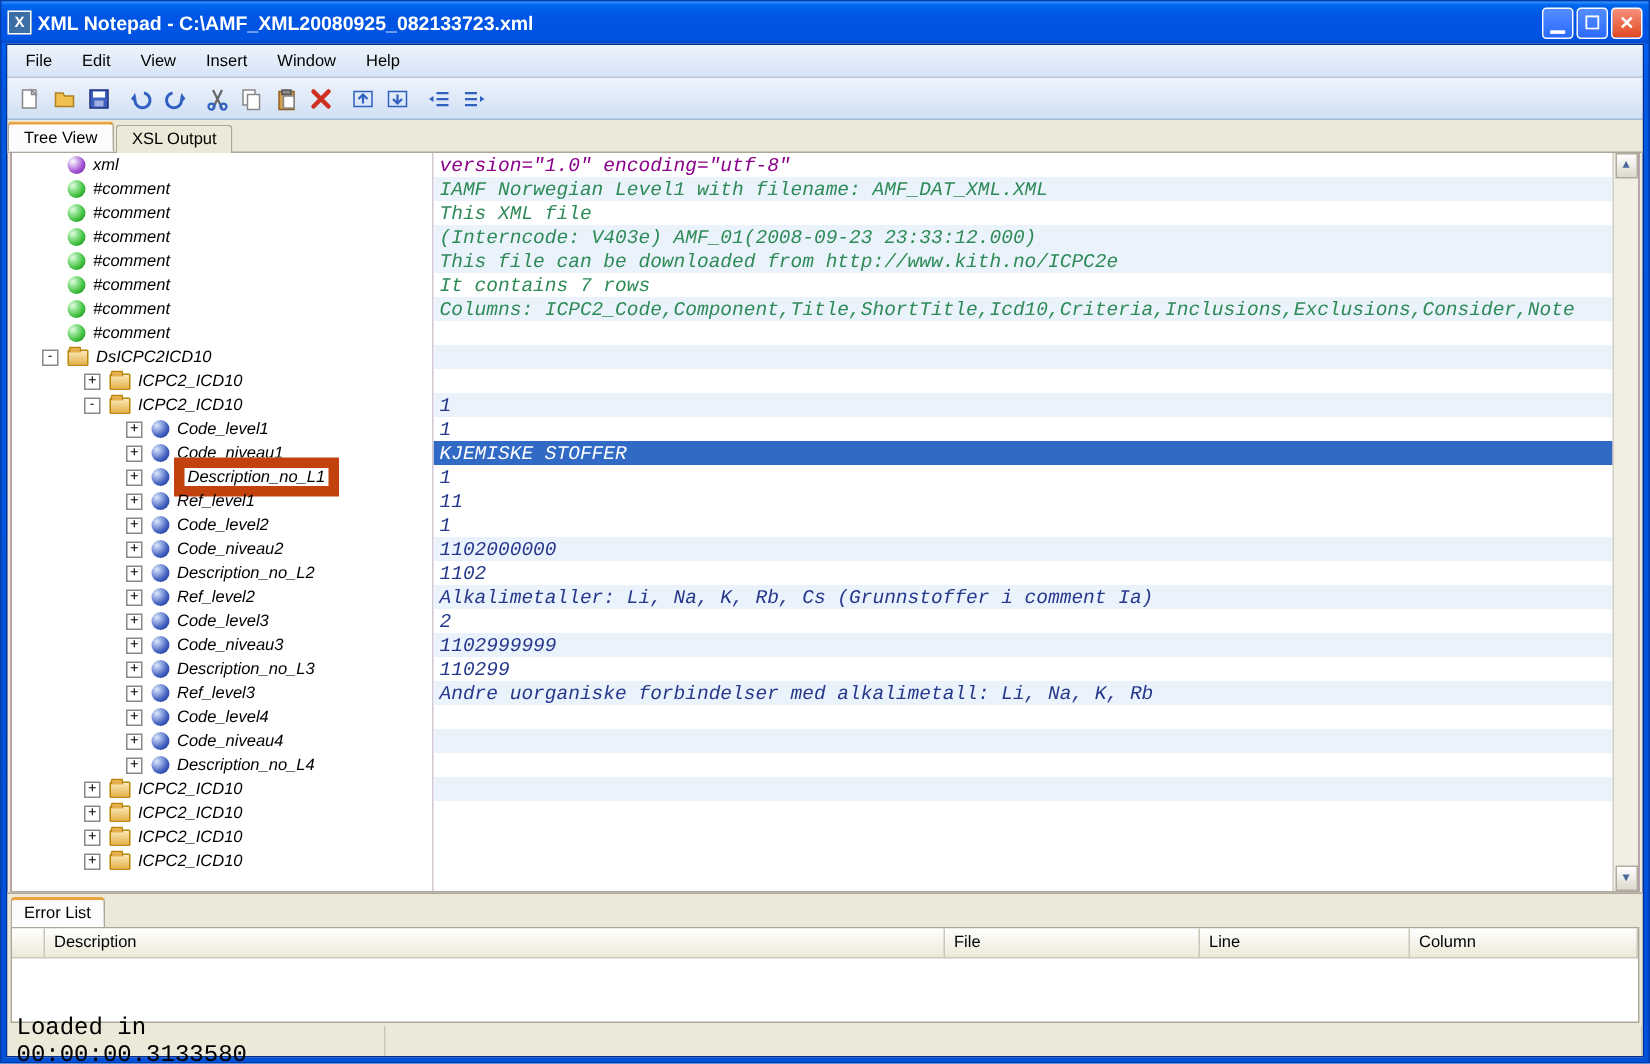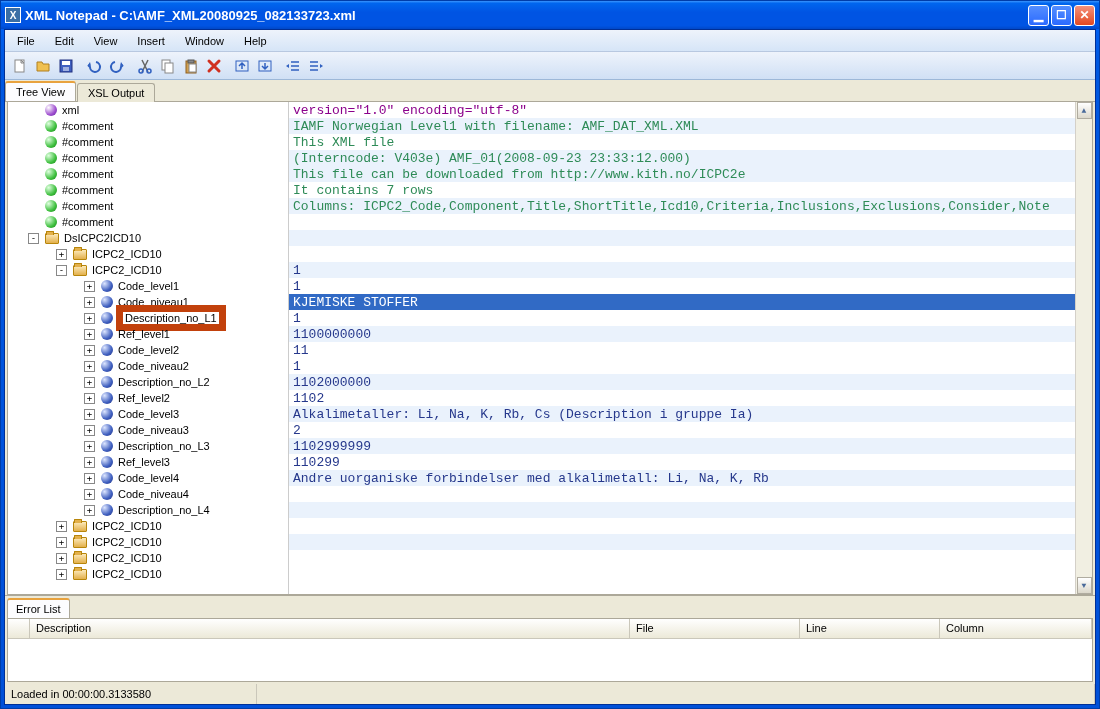--- a/index.html
+++ b/index.html
@@ -117,20 +117,21 @@
   z-index: 2;
 }
 .main-area {
   flex: 1;
   display: flex;
   background: #d946ef;
   border: 1px solid #aca899;
   border-top: none;
   margin: 0 2px;
   overflow: hidden;
+  font-style: italic;
 }
 .tree-pane {
   width: 281px;
   background: #fff;
   overflow: hidden;
   border-right: 1px solid #ccc;
   font-family: Tahoma, sans-serif;
   font-size: 11px;
   color: #000;
 }
@@ -271,21 +272,22 @@
 .error-header .col {
   border-right: 1px solid #cac7ba;
   padding: 3px 6px;
   font-size: 11px;
 }
 .statusbar {
   height: 20px;
   background: #ece9d8;
   display: flex;
   align-items: flex-start;
-  font-size: 11px;
+  font-size: 16px;
+  font-family: Liberation Mono, monospace;
 }
 .status-cell {
   padding: 2px 6px;
   border-right: 1px solid #cac7ba;
   height: 100%;
   display: flex;
   align-items: center;
 }
 </style>
 </head>
@@ -690,37 +692,34 @@
           </div>
           <div class="value-row">
             <span class="txt-navy">1</span>
           </div>
           <div class="value-row selected">
             <span class="">KJEMISKE STOFFER</span>
           </div>
           <div class="value-row">
             <span class="txt-navy">1</span>
           </div>
-          <div class="value-row alt">
-            <span class="txt-navy">1100000000</span>
-          </div>
           <div class="value-row">
             <span class="txt-navy">11</span>
           </div>
           <div class="value-row">
             <span class="txt-navy">1</span>
           </div>
           <div class="value-row alt">
             <span class="txt-navy">1102000000</span>
           </div>
           <div class="value-row">
             <span class="txt-navy">1102</span>
           </div>
           <div class="value-row alt">
-            <span class="txt-navy">Alkalimetaller: Li, Na, K, Rb, Cs (Description i gruppe Ia)</span>
+            <span class="txt-navy">Alkalimetaller: Li, Na, K, Rb, Cs (Grunnstoffer i comment Ia)</span>
           </div>
           <div class="value-row">
             <span class="txt-navy">2</span>
           </div>
           <div class="value-row alt">
             <span class="txt-navy">1102999999</span>
           </div>
           <div class="value-row">
             <span class="txt-navy">110299</span>
           </div>

